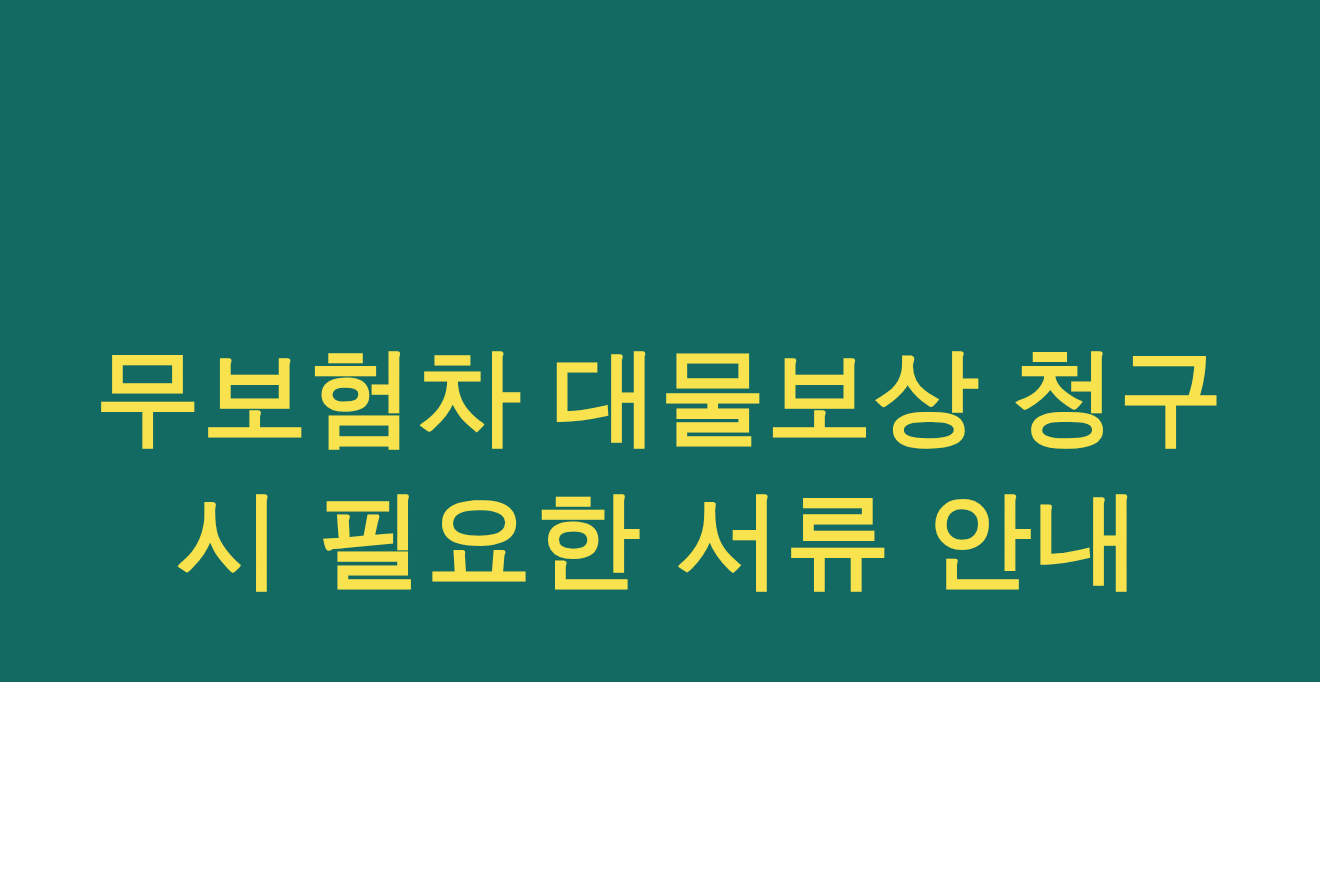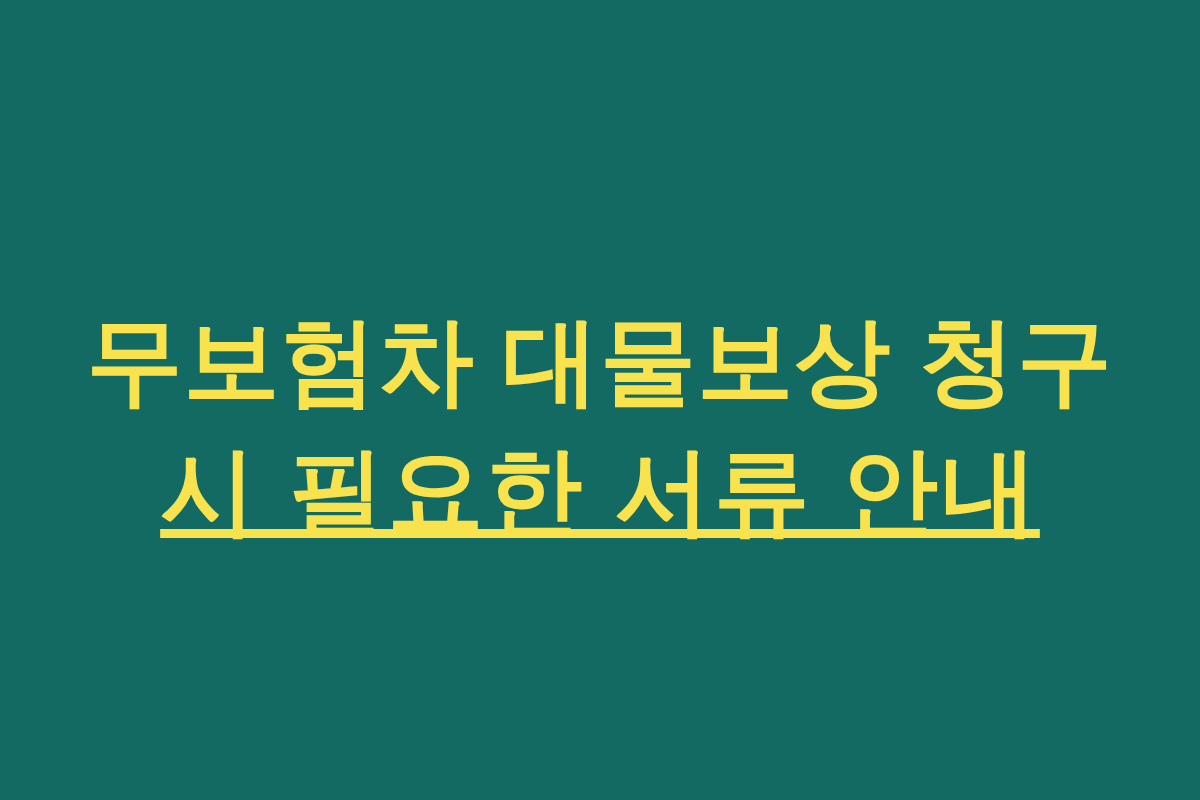--- a/index.html
+++ b/index.html
@@ -7,21 +7,21 @@
     margin: 0;
     padding: 0;
     width: 1200px;
     height: 800px;
     overflow: hidden;
   }
 
   .canvas {
     position: relative;
     width: 1200px;
-    height: 800px;
+    height: 620px;
     background: #126A62;
     display: flex;
     align-items: center;
     justify-content: center;
     font-family: "Liberation Sans", "DejaVu Sans", sans-serif;
     -webkit-font-smoothing: antialiased;
   }
 
   .title-block {
     position: absolute;
@@ -46,21 +46,20 @@
     line-height: 130px;
     letter-spacing: 0.012em;
     white-space: pre;
     text-align: center;
     margin: 0;
     padding: 0;
   }
 
   .title-line-2 {
     letter-spacing: 0.03em;
-    text-decoration: underline;
   }
 </style>
 </head>
 <body>
 
 <div class="canvas" style="background: rgb(18, 106, 98);">
 
   <div class="title-block">
 
     <span class="title-line title-line-1" style="color: rgb(248, 227, 78);">무보험차 대물보상 청구</span>

